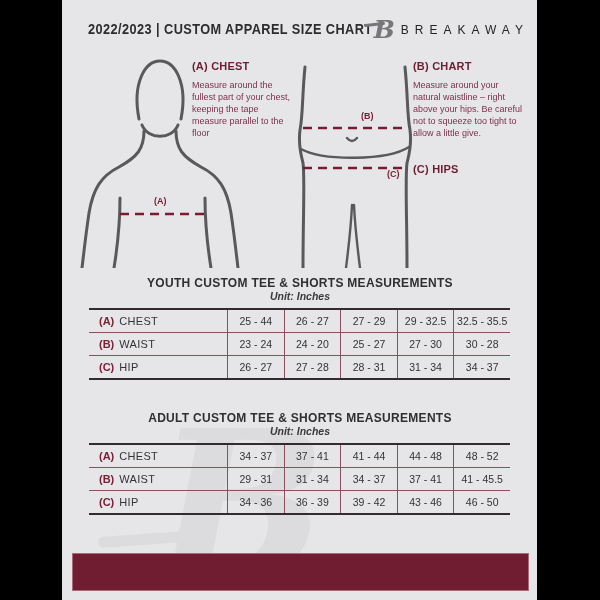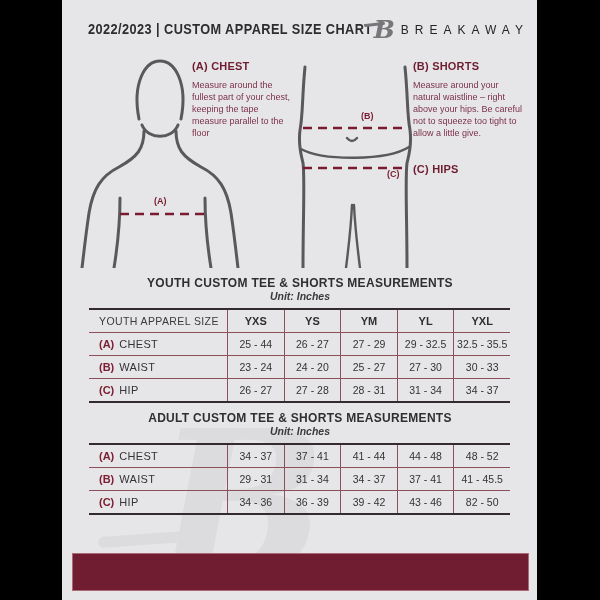--- a/index.html
+++ b/index.html
@@ -112,59 +112,51 @@
     <line x1="8" y1="111" x2="113" y2="111" stroke="#7a1c30" stroke-width="2.6" stroke-dasharray="9 6"></line>
   </svg>
   <div class="marker marker-b">(B)</div>
   <div class="marker marker-c">(C)</div>
 
   <div class="inst inst-a">
     <h4>(A) CHEST</h4>
     <p>Measure around the fullest part of your chest, keeping the tape measure parallel to the floor</p>
   </div>
   <div class="inst inst-b">
-    <h4>(B) SHORTS</h4>
+    <h4>(B) CHART</h4>
     <p>Measure around your natural waistline – right above your hips. Be careful not to squeeze too tight to allow a little give.</p>
   </div>
   <div class="inst inst-c">
     <h4>(C) HIPS</h4>
   </div>
 
   <div class="sect-title t1-title">YOUTH CUSTOM TEE &amp; SHORTS MEASUREMENTS</div>
   <div class="sect-unit t1-unit">Unit: Inches</div>
   <div class="sizetable t1">
-    <div class="trow hrow">
-      <div class="c0">YOUTH APPAREL SIZE</div>
-      <div class="cn">YXS</div>
-      <div class="cn">YS</div>
-      <div class="cn">YM</div>
-      <div class="cn">YL</div>
-      <div class="cn">YXL</div>
-    </div>
     <div class="trow drow">
       <div class="c0">
           <span class="pfx">(A)</span>
           <span class="rlabel">CHEST</span>
         </div>
       <div class="cn">25 - 44</div>
       <div class="cn">26 - 27</div>
       <div class="cn">27 - 29</div>
       <div class="cn">29 - 32.5</div>
       <div class="cn">32.5 - 35.5</div>
     </div>
     <div class="trow drow">
       <div class="c0">
           <span class="pfx">(B)</span>
           <span class="rlabel">WAIST</span>
         </div>
       <div class="cn">23 - 24</div>
       <div class="cn">24 - 20</div>
       <div class="cn">25 - 27</div>
       <div class="cn">27 - 30</div>
-      <div class="cn">30 - 33</div>
+      <div class="cn">30 - 28</div>
     </div>
     <div class="trow drow">
       <div class="c0">
           <span class="pfx">(C)</span>
           <span class="rlabel">HIP</span>
         </div>
       <div class="cn">26 - 27</div>
       <div class="cn">27 - 28</div>
       <div class="cn">28 - 31</div>
       <div class="cn">31 - 34</div>
@@ -199,18 +191,18 @@
     </div>
     <div class="trow drow">
       <div class="c0">
           <span class="pfx">(C)</span>
           <span class="rlabel">HIP</span>
         </div>
       <div class="cn">34 - 36</div>
       <div class="cn">36 - 39</div>
       <div class="cn">39 - 42</div>
       <div class="cn">43 - 46</div>
-      <div class="cn">82 - 50</div>
+      <div class="cn">46 - 50</div>
     </div>
   </div>
 
   <div class="bottom-bar"></div>
 </div>
 
 </body></html>

